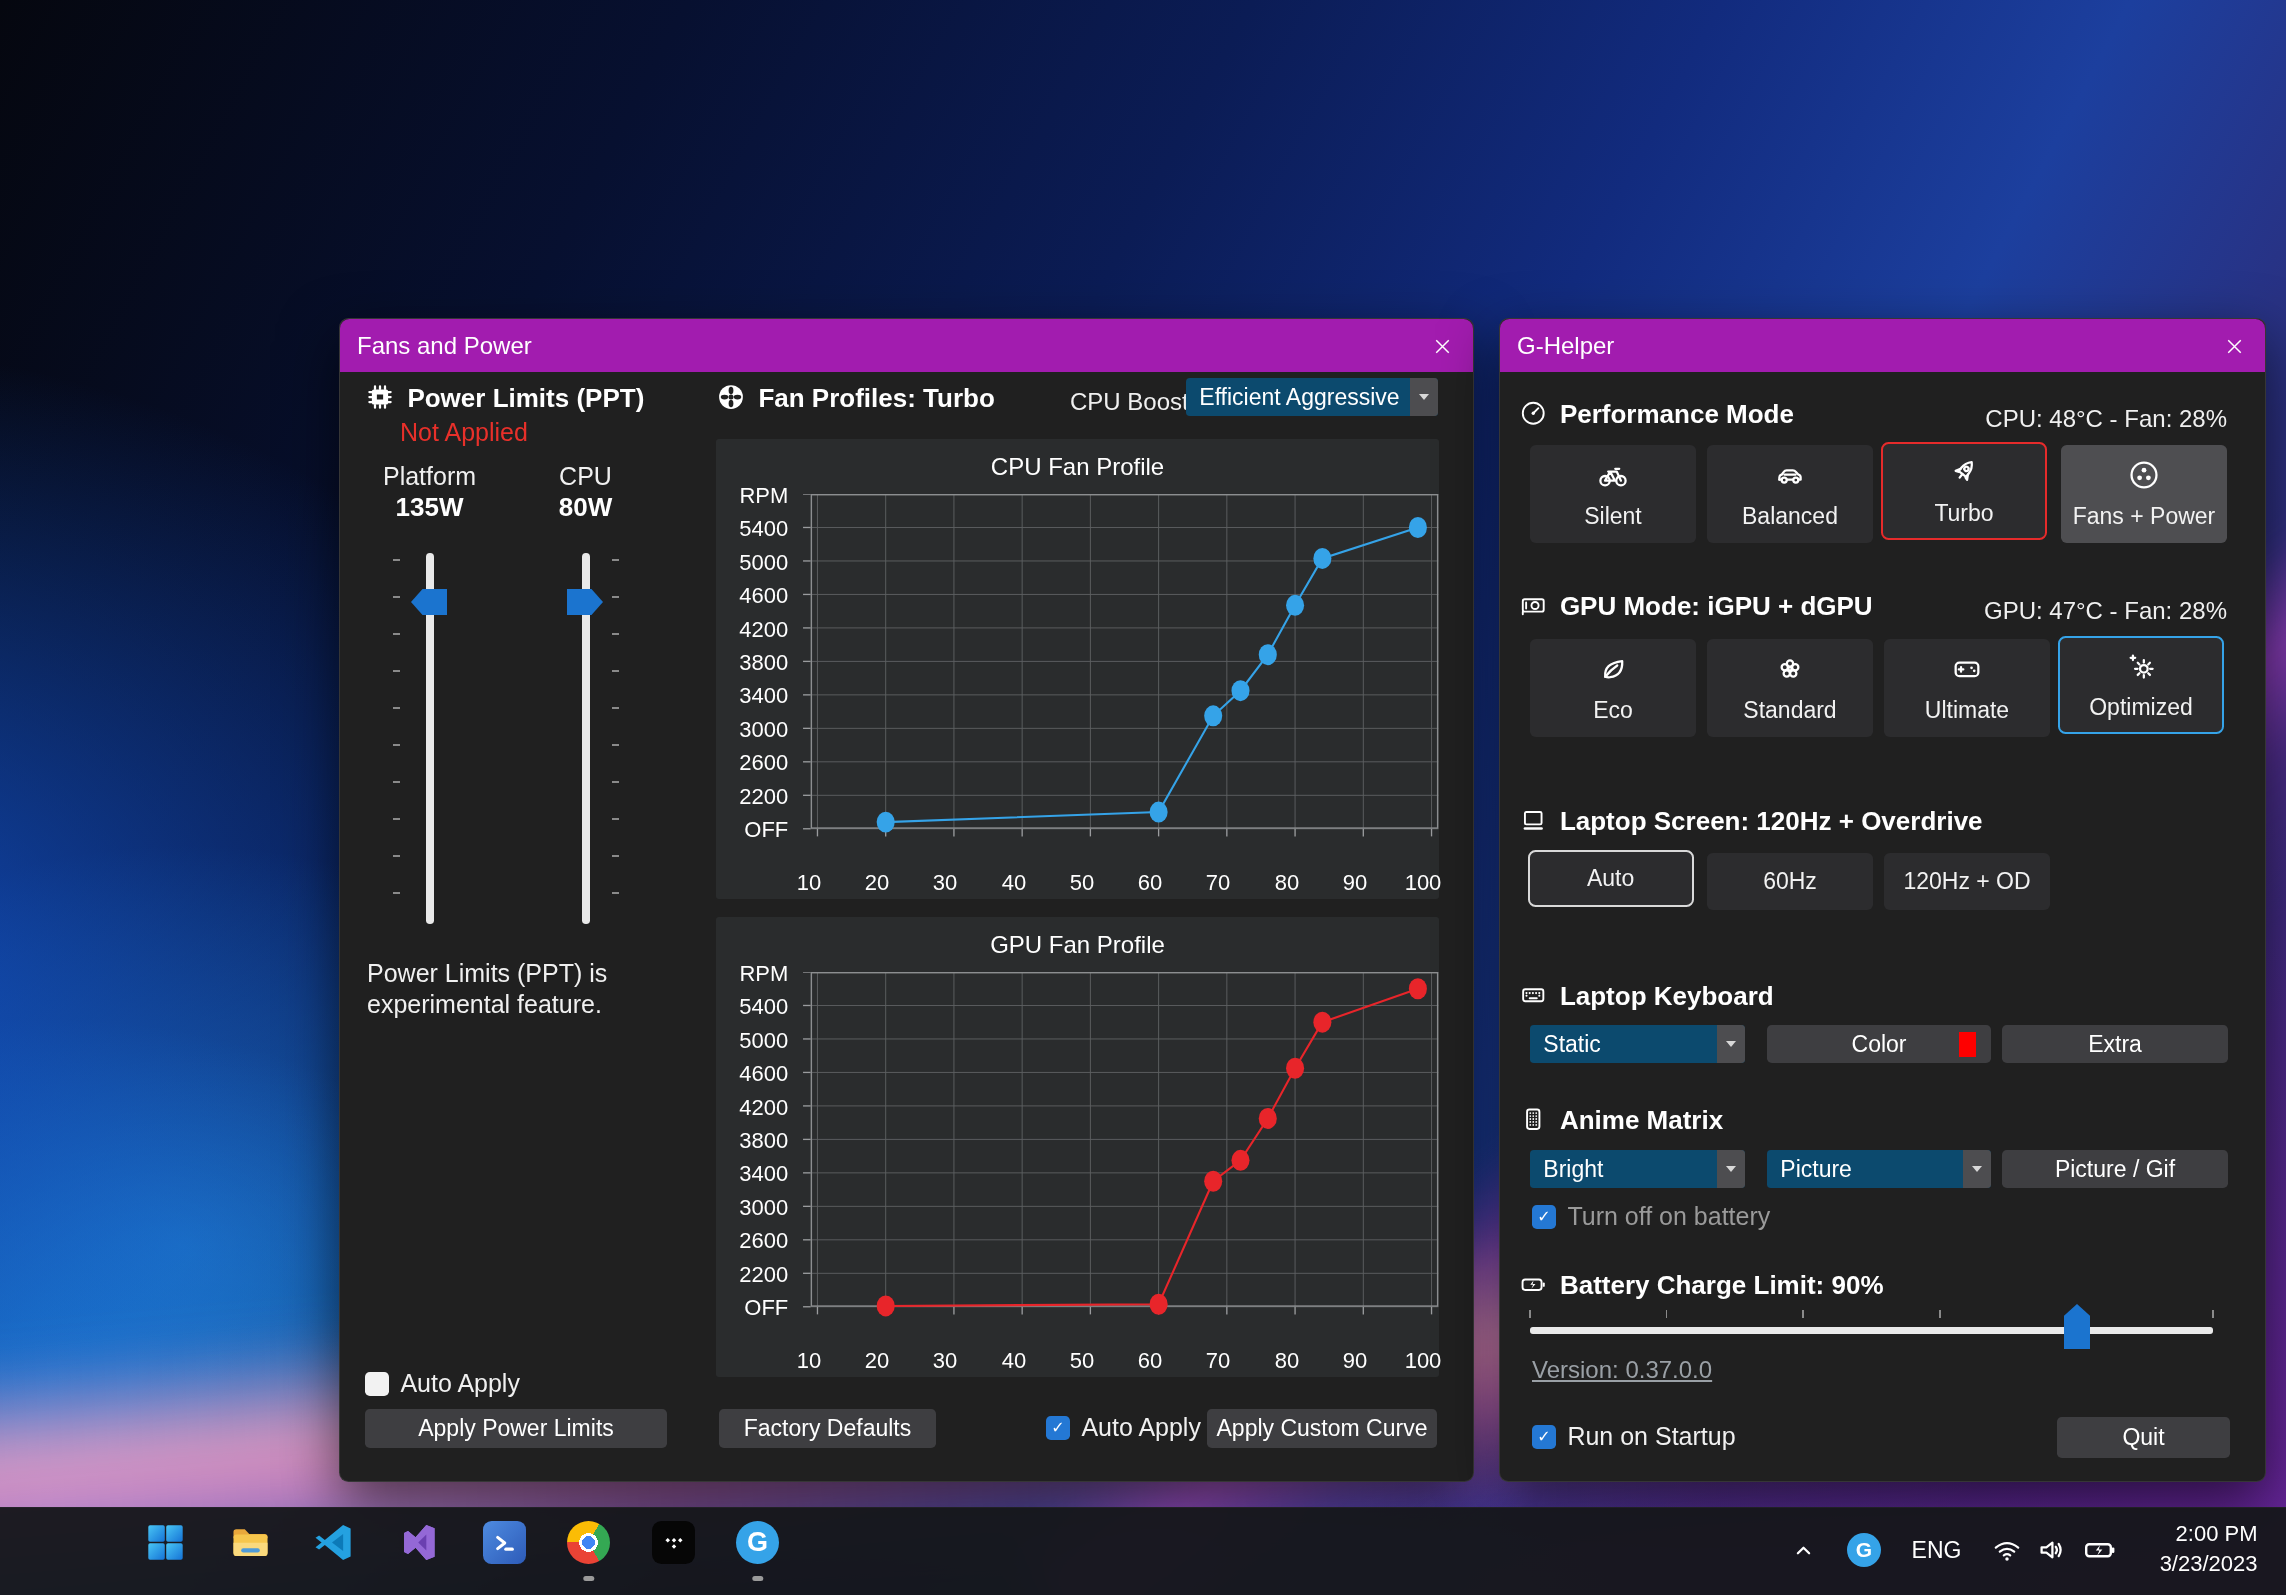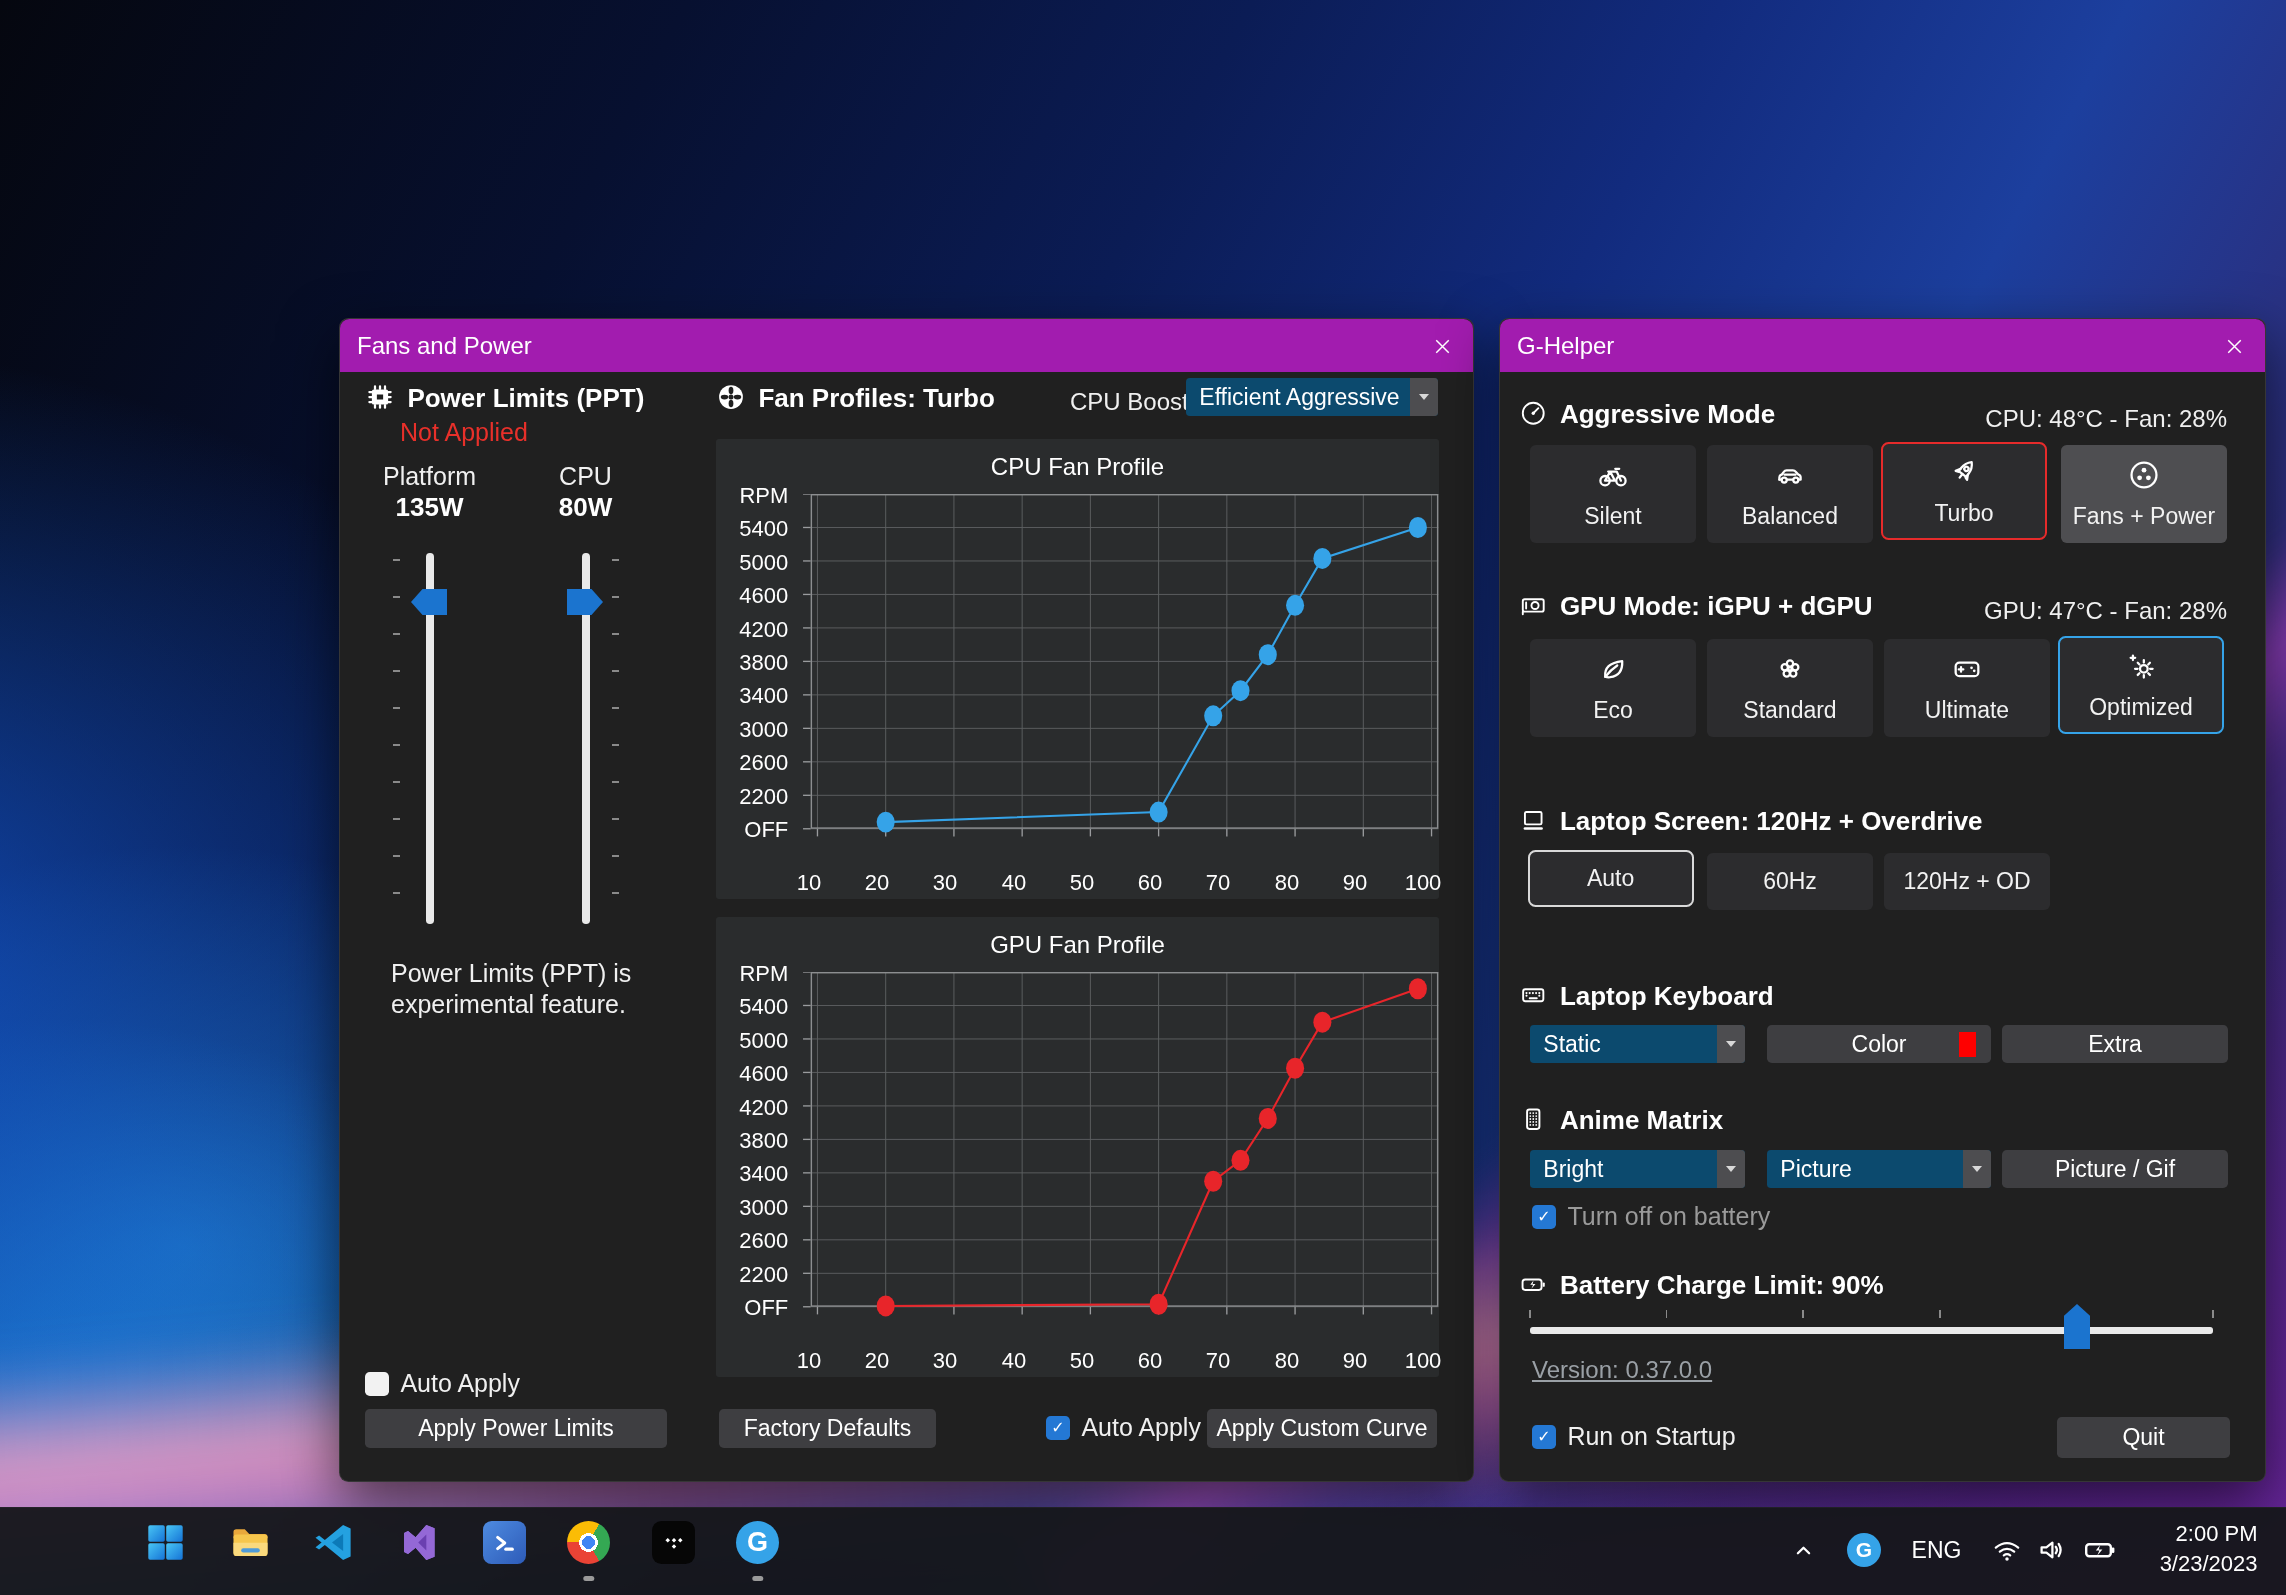--- a/index.html
+++ b/index.html
@@ -38,21 +38,21 @@
   
   .red-status{position:absolute;left:60px;top:99px;font-size:25px;color:#e8302a;}
   .pl-col-label{position:absolute;font-size:25px;color:#f0f0f0;text-align:center;width:133px;}
   .pl-col-value{position:absolute;font-size:26px;font-weight:bold;color:#fff;text-align:center;width:133px;}
   .vslider-track{position:absolute;width:7.6px;height:371px;top:234px;background:#e9e9e9;border-radius:3.8px;cursor:pointer;}
   .vslider-ticks{position:absolute;top:240px;width:6.7px;height:363px;
     background:repeating-linear-gradient(to bottom,#8a8a8a 0 1.9px,transparent 1.9px 37px);}
   .vthumb{position:absolute;width:36px;height:26px;background:#1b74cf;cursor:grab;}
   .vthumb.left{clip-path:polygon(0 50%,32% 0,100% 0,100% 100%,32% 100%);}
   .vthumb.right{clip-path:polygon(100% 50%,68% 0,0 0,0 100%,68% 100%);}
-  .note{position:absolute;left:27px;width:304px;font-size:25px;line-height:31px;color:#f0f0f0;margin-left:24px;}
+  .note{position:absolute;left:27px;width:304px;font-size:25px;line-height:31px;color:#f0f0f0;}
 
   .gbtn{position:absolute;background:#3e3e41;border-radius:4.8px;color:#fff;font-size:23px;
     display:flex;align-items:center;justify-content:center;cursor:pointer;}
   .checkrow{position:absolute;display:flex;align-items:center;gap:11.4px;cursor:pointer;}
   .checkbox{width:24px;height:24px;border-radius:4.8px;background:#f2f2f2;display:flex;align-items:center;justify-content:center;
     font-size:16px;color:#fff;flex:0 0 auto;}
   .checkbox.checked{background:#2478d4;}
   .checklabel{font-size:25px;color:#f0f0f0;white-space:nowrap;}
   .checklabel.dim{color:#9a9a9a;}
 
@@ -364,21 +364,21 @@
           </svg>
       </span>
     </div>
 
     <div class="sec-header" style="left:19px;top:80px;">
       <span id="icon-gauge"><svg width="28.5" height="28.5" viewBox="0 0 24 24" fill="none" stroke="#fff" stroke-width="1.6" stroke-linecap="round" stroke-linejoin="round">
             <circle cx="12" cy="12" r="8.8"></circle>
             <path d="M12 12 L16.3 7.7"></path>
             <circle cx="12" cy="12" r="1.4" fill="#fff" stroke="none"></circle>
           </svg></span>
-      <span class="txt">Aggressive Mode</span>
+      <span class="txt">Performance Mode</span>
     </div>
     <div class="status-txt" style="right:38px;top:86px;">CPU: 48°C  -   Fan: 28%</div>
 
     <div class="sec-header" style="left:19px;top:272px;">
       <span id="icon-gpu"><svg width="28.5" height="28.5" viewBox="0 0 24 24" fill="none" stroke="#fff" stroke-width="1.6" stroke-linecap="round" stroke-linejoin="round">
             <rect x="3.2" y="7" width="17.6" height="10.4" rx="1.6"></rect>
             <circle cx="13.5" cy="12.2" r="3"></circle>
             <path d="M6 9.6 v5.2 M3.2 17.4 v2.2"></path>
           </svg></span>
       <span class="txt">GPU Mode: iGPU + dGPU</span>

